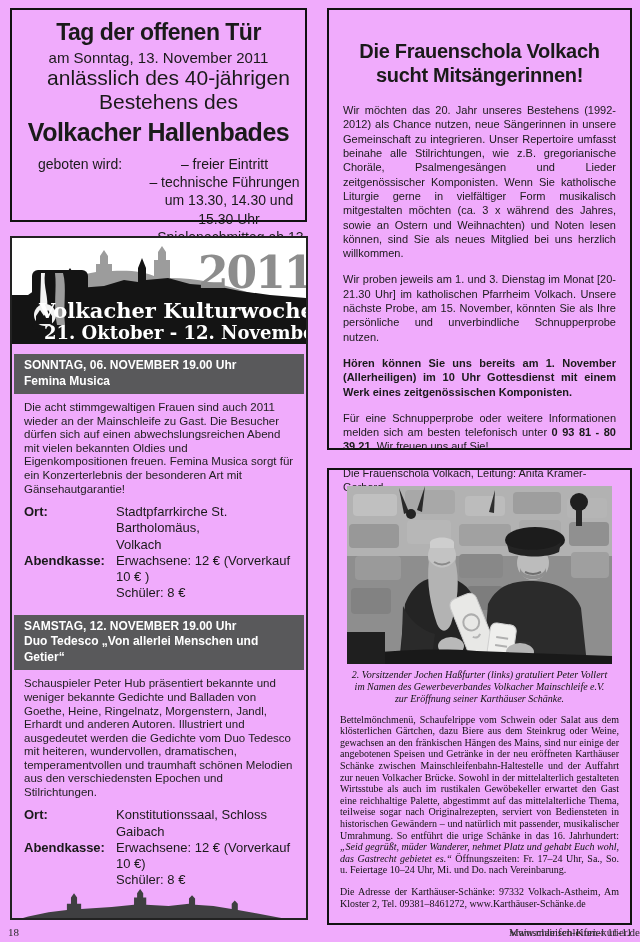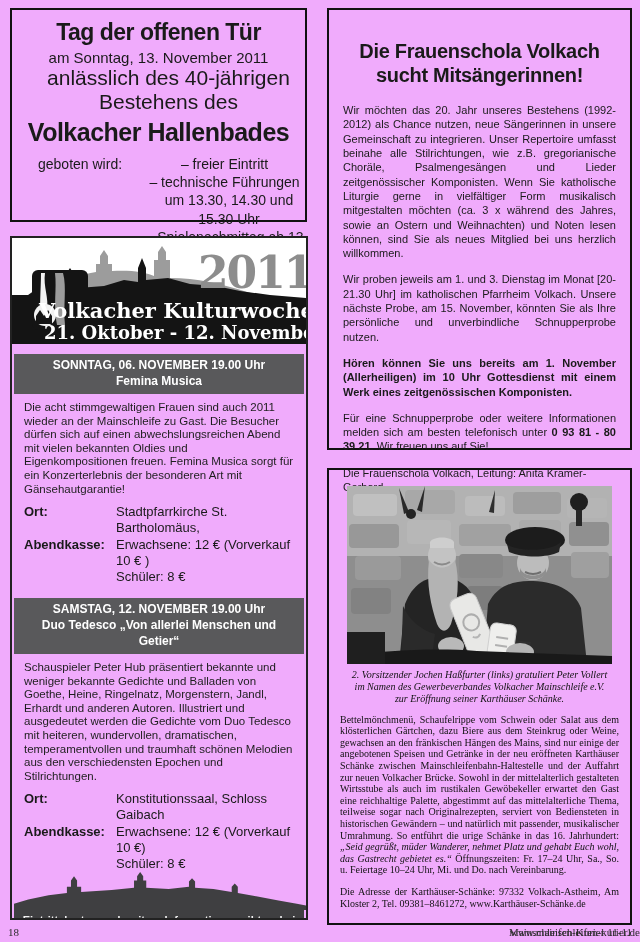--- a/index.html
+++ b/index.html
@@ -17,21 +17,21 @@
   #boxA .offers .lbl{position:absolute;left:0;top:0;}
   #boxA .offers .ln{margin-left:106px;}
   #boxA .offers .ln.ind{padding-left:9px;}
   #boxA .catering{text-align:left;margin:10px 0 0 26px;font-size:14px;line-height:1.3;}
 
   
   #boxB{position:absolute;left:10px;top:236px;width:298px;height:684px;border:2px solid #222;
         box-sizing:border-box;display:flex;flex-direction:column;overflow:hidden;}
   .kw-header{flex:none;}
   .event-bar{margin:10px 2px 0 2px;background:#59595b;color:#fff;padding:4px 10px 5px 10px;
-             font-weight:bold;font-size:12px;line-height:1.3;text-align:center;}
+             font-weight:bold;font-size:12px;line-height:1.3;}
   .event-text{margin:7px 12px 0 12px;font-size:11.5px;line-height:1.18;color:#1e1e1e;}
   .info-grid{display:grid;grid-template-columns:92px 1fr;margin:8px 12px 0 12px;
              font-size:13px;line-height:1.25;}
   .info-grid .lab{font-weight:bold;}
   .kw-footer{margin-top:auto;flex:none;}
   .kw-footer-box{background:#3f3f41;color:#f2f2f2;text-align:center;margin:0 2px 2px 2px;
                  padding:4px 8px 10px 8px;font-size:10.5px;line-height:1.38;}
   .kw-footer-box .b{font-weight:bold;font-size:11px;}
 
   
@@ -103,20 +103,21 @@
 
     <div class="event-bar">
       <div>SONNTAG, 06. NOVEMBER 19.00 Uhr</div>
       <div>Femina Musica</div>
     </div>
     <div class="event-text">Die acht stimmgewaltigen Frauen sind auch 2011 wieder an der Mainschleife zu Gast. Die Besucher dürfen sich auf einen abwechslungsreichen Abend mit vielen bekannten Oldies und Eigenkompositionen freuen. Femina Musica sorgt für ein Konzerterlebnis der besonderen Art mit Gänsehautgarantie!</div>
     <div class="info-grid">
       <div class="lab">Ort:</div>
       <div>
         <div>Stadtpfarrkirche St. Bartholomäus,</div>
+        <div>Volkach</div>
       </div>
       <div class="lab">Abendkasse:</div>
       <div>
         <div>Erwachsene: 12 € (Vorverkauf 10 € )</div>
         <div>Schüler: 8 €</div>
       </div>
     </div>
 
     <div class="event-bar" style="margin-top:13px;">
       <div>SAMSTAG, 12. NOVEMBER 19.00 Uhr</div>

